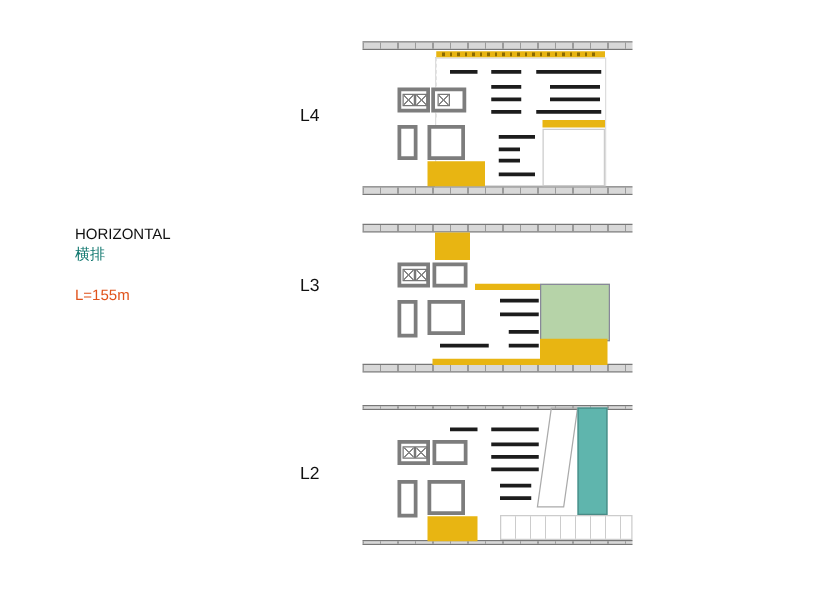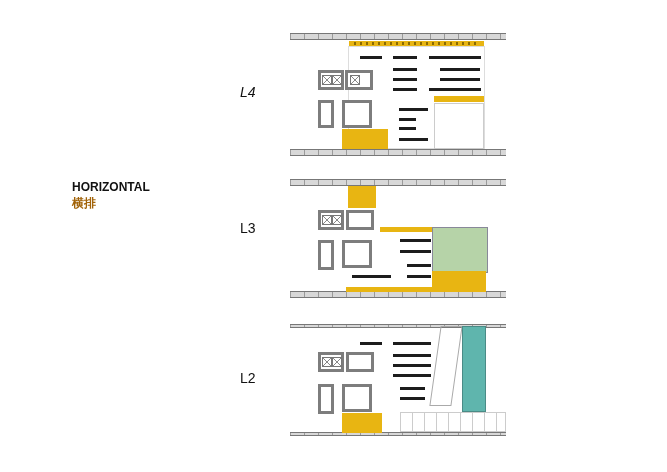--- a/index.html
+++ b/index.html
@@ -1,20 +1,20 @@
 <!DOCTYPE html>
 <html><head>
 <meta charset="utf-8">
 <style>
   html,body{margin:0;padding:0;background:#fff;}
   body{width:667px;height:472px;position:relative;overflow:hidden;font-family:"Liberation Sans","DejaVu Sans",sans-serif;}
   .abs{position:absolute;}
-  .label-block{left:72px;top:180px;font-weight:bold;}
+  .label-block{left:60px;top:180px;}
   .lbl-title{font-size:12px;color:#111;line-height:15px;}
-  .lbl-cn{font-size:12px;color:#a16207;line-height:16px;}
+  .lbl-cn{font-size:12px;color:#0f766e;line-height:16px;}
   .lbl-orange{font-size:12px;color:#e0531b;line-height:18px;}
   .lvl{font-size:14px;color:#111;}
   .plan{position:absolute;}
   .rail{position:absolute;height:5px;background:repeating-linear-gradient(90deg,#9a9a9a 0 1px,#d8d8d8 1px 14px);border-top:1px solid #777;border-bottom:1px solid #777;}
   .shelf{position:absolute;height:3px;background:#1c1c1c;}
   .yel{position:absolute;background:#e8b512;}
   .grn{position:absolute;background:#b6d3a8;border:1px solid #889;}
   .teal{position:absolute;background:#5fb5ad;border:1px solid #4a8b86;}
   .core{position:absolute;border:3px solid #7d7d7d;background:#fff;box-sizing:border-box;}
   .thin{position:absolute;border:1px solid #bbb;box-sizing:border-box;}
@@ -24,23 +24,24 @@
     linear-gradient(45deg,transparent 45%,#888 46%,#888 54%,transparent 55%),
     linear-gradient(-45deg,transparent 45%,#888 46%,#888 54%,transparent 55%);}
 </style>
 </head>
 <body>
 
 <div class="abs label-block">
   <div class="lbl-title">HORIZONTAL</div>
   <div class="lbl-cn">横排</div>
   <div style="height:16px"></div>
+  <div class="lbl-orange">L=155m</div>
 </div>
 
-<div class="abs lvl" style="left:240px;top:84px;font-style:italic;">L4</div>
+<div class="abs lvl" style="left:240px;top:84px;">L4</div>
 <div class="abs lvl" style="left:240px;top:220px;">L3</div>
 <div class="abs lvl" style="left:240px;top:370px;">L2</div>
 
 <div class="plan" style="left:290px;top:30px;width:216px;height:125px;">
   <div class="rail" style="left:0;top:3px;width:216px;"></div>
   <div class="rail" style="left:0;top:119px;width:216px;"></div>
   <div class="yel" style="left:59px;top:11px;width:135px;height:5px;"></div>
   <div class="dots" style="left:62px;top:12px;width:128px;"></div>
   <div class="dash" style="left:58px;top:16px;height:48px;"></div>
   <div class="thin" style="left:58px;top:16px;width:137px;height:103px;border-color:#ddd;"></div>

